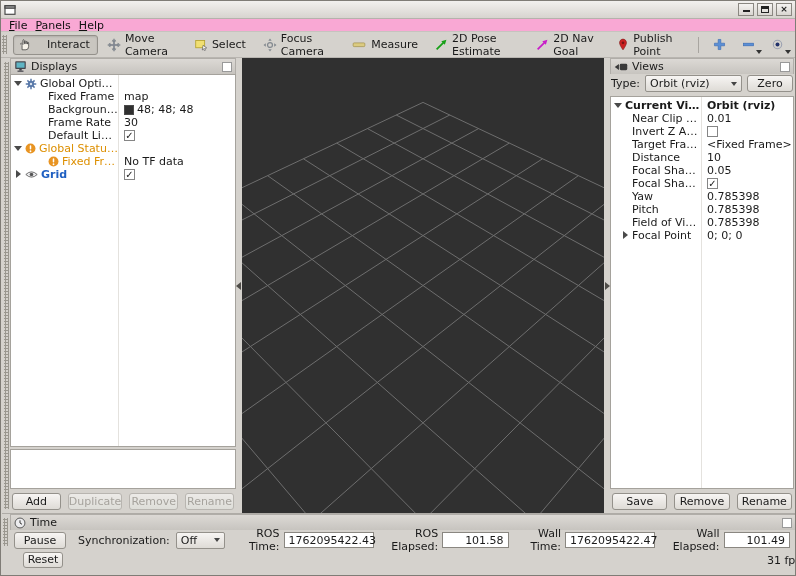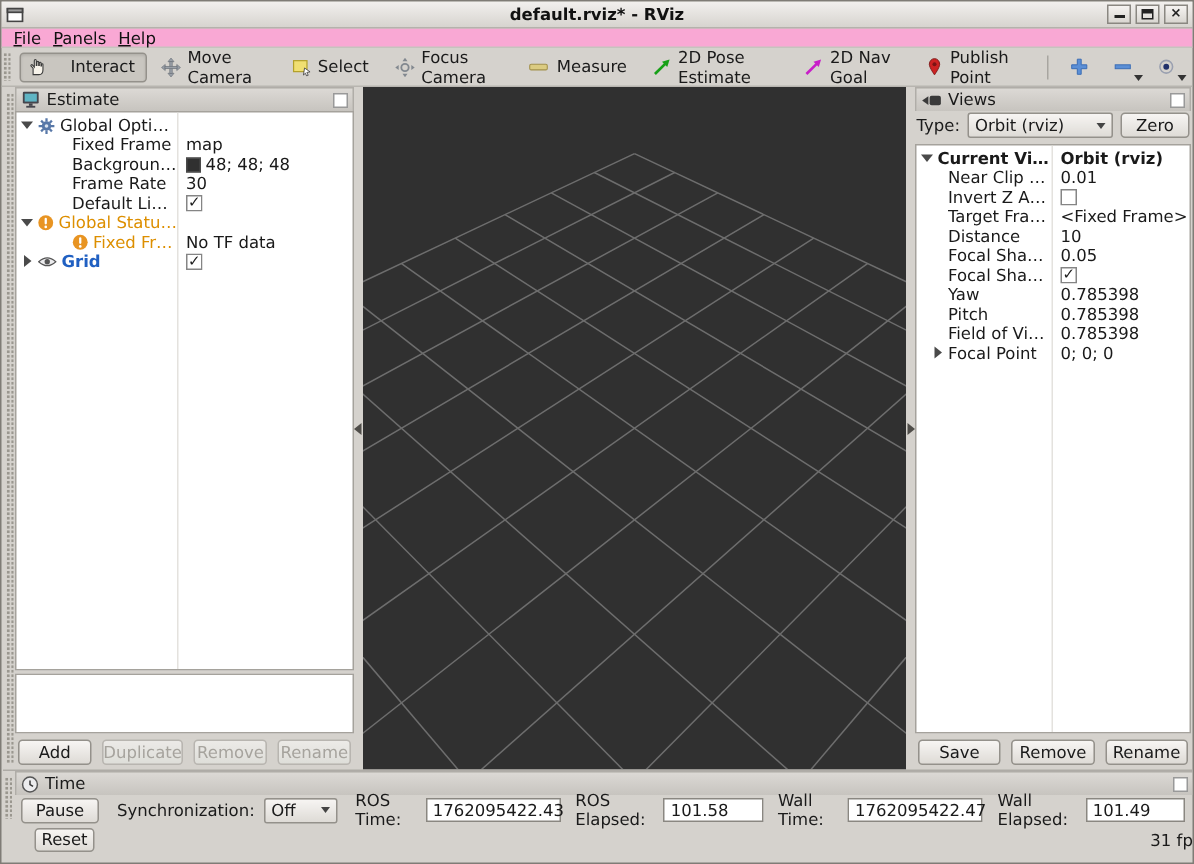--- a/index.html
+++ b/index.html
@@ -104,21 +104,20 @@
 
 <div class="window">
 
   <div class="titlebar">
     <span class="win-icon tico">
         <svg width="12" height="10" viewBox="0 0 16 14">
           <rect x="1" y="1" width="14" height="12" fill="#fff" stroke="#444" stroke-width="1.6"></rect>
           <rect x="1" y="1" width="14" height="3.5" fill="#9a9a9a" stroke="#444" stroke-width="1.6"></rect>
         </svg>
       </span>
-    <span class="title">default.rviz* - RViz</span>
     <span class="winbtns">
       <span class="winbtn">
           <span class="glyph-min"></span>
         </span>
       <span class="winbtn">
           <span class="glyph-max"></span>
         </span>
       <span class="winbtn">
           <span>×</span>
         </span>
@@ -251,21 +250,21 @@
     <div class="dock dock-left">
       <div class="panel-header">
         <span class="tico">
             <svg width="13" height="13" viewBox="0 0 16 16">
               <rect x="1.5" y="1.5" width="13" height="9.5" rx="1" fill="#45454d"></rect>
               <rect x="3" y="3" width="10" height="6.5" fill="#5fb4c4"></rect>
               <rect x="6.5" y="11" width="3" height="2" fill="#45454d"></rect>
               <rect x="4.3" y="13" width="7.4" height="1.5" fill="#45454d"></rect>
             </svg>
           </span>
-        <span class="ph-title">Estimate</span>
+        <span class="ph-title">Displays</span>
         <span class="float-box"></span>
       </div>
       <div class="tree displays" style="--split:107px;">
           <div class="trow">
             <div class="tname ind0" style="width:var(--split)">
               <span class="exp open"></span>
               <span class="tico sm">
                 <svg width="12" height="12" viewBox="0 0 16 16">
                   <g stroke="#5878a8" stroke-width="2">
                     <line x1="8" y1="1" x2="8" y2="4"></line>
@@ -554,21 +553,21 @@
       <span class="ph-title">Time</span>
       <span class="float-box"></span>
     </div>
     <div class="time-content">
       <span class="btn btn-pause">Pause</span>
       <span class="flabel">Synchronization:</span>
       <span class="combo combo-sync">
         <span>Off</span>
         <span class="carrow"></span>
       </span>
-      <span style="display:flex;align-items:center;gap:4px;">
+      <span style="display:flex;align-items:center;gap:4px;text-align:right;">
           <span class="flabel">ROS Time:</span>
           <span class="field f-wide">1762095422.43</span>
           <span class="flabel">ROS Elapsed:</span>
           <span class="field f-narrow">101.58</span>
           <span class="flabel">Wall Time:</span>
           <span class="field f-wide">1762095422.47</span>
           <span class="flabel">Wall Elapsed:</span>
           <span class="field f-narrow">101.49</span>
         </span>
     </div>

